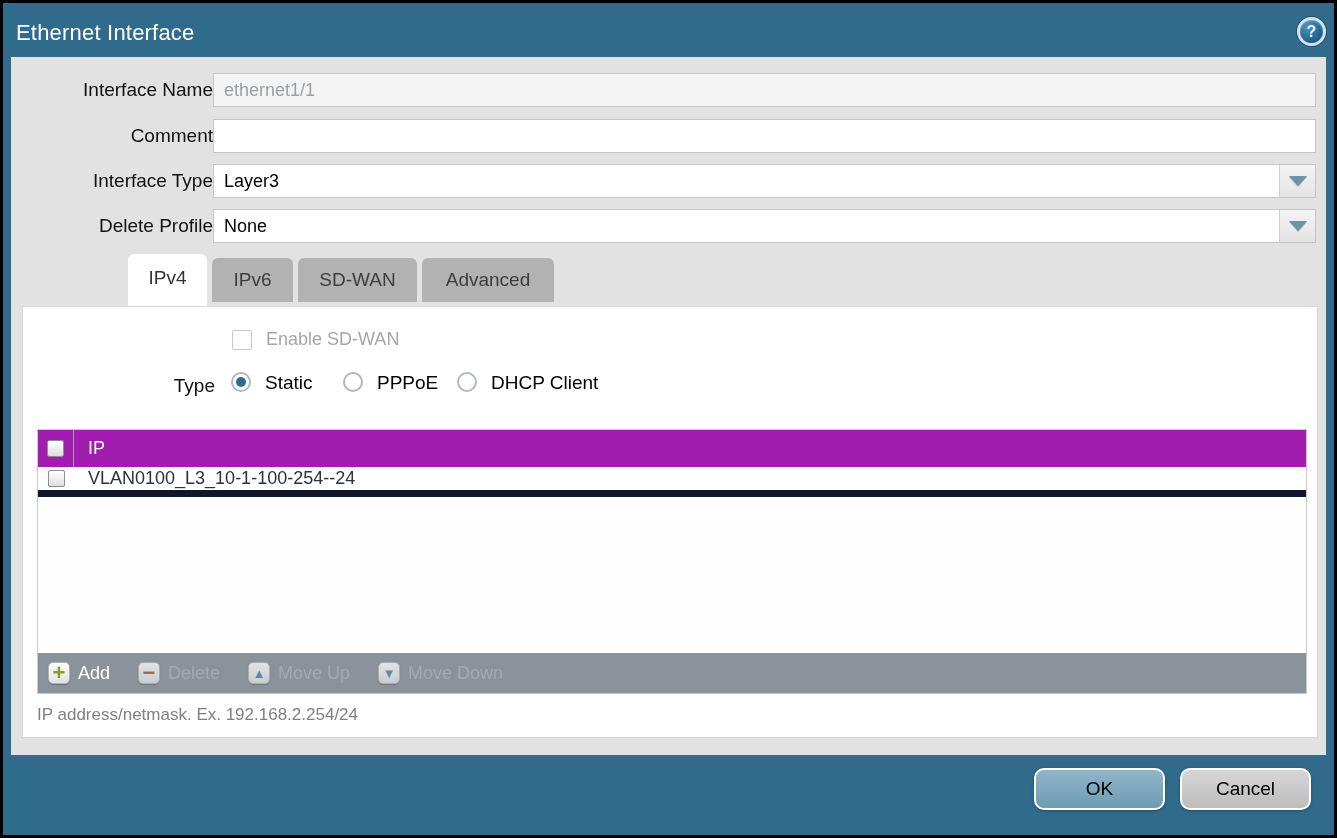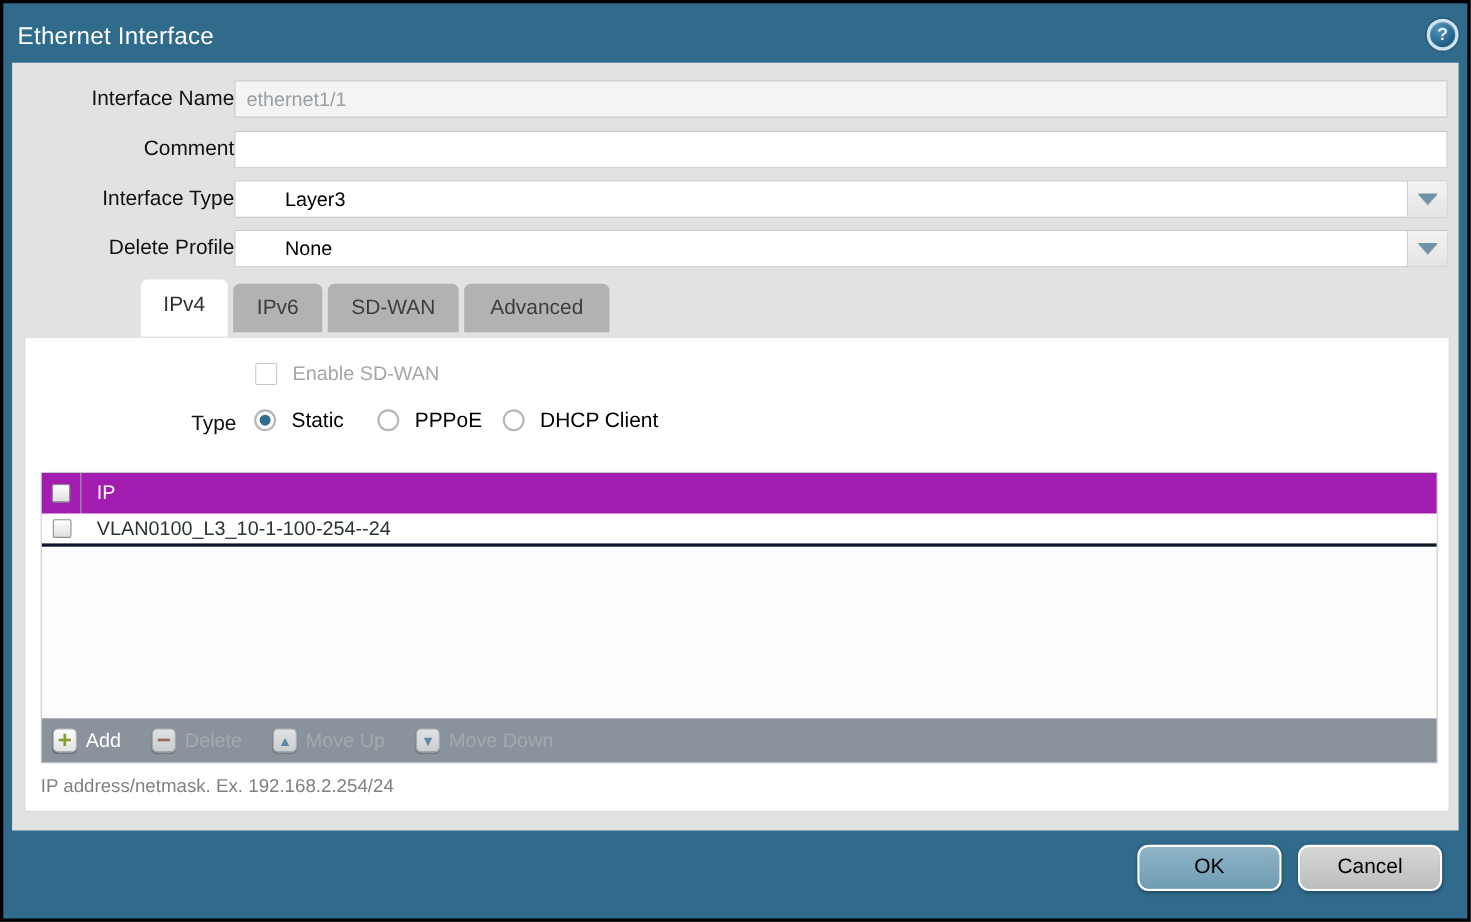--- a/index.html
+++ b/index.html
@@ -18,21 +18,21 @@
   #body { position:absolute; left:8px; top:54px; width:1315px; height:698px; background:#E2E2E2; }
 
   
   .form-row { position:absolute; left:0; height:34px; }
   .form-label { position:absolute; left:10px; width:192px; height:34px; line-height:34px; text-align:right;
     color:#111; font-size:19px; }
   .field { position:absolute; left:202px; width:1103px; height:34px; background:#fff;
     border:1px solid #c6c6c6; font-size:18px; color:#111; }
   input.field { padding:0 10px; outline:none; font-family:"Liberation Sans", sans-serif; }
   input.field:disabled, .field.disabled { background:#f4f4f4; color:#9aa0a4; }
-  .combo { display:flex; align-items:flex-end;padding-left:35px; }
+  .combo { display:flex; align-items:flex-end; }
   .combo .combo-value { flex:1; padding:0 10px; line-height:32px; color:#000; }
   .combo .drop-btn { width:36px; height:32px; background:linear-gradient(#f3f3f3,#e4e4e4);
     border-left:1px solid #cfcfcf; display:flex; align-items:center; justify-content:center; cursor:pointer; }
   .drop-arrow { width:0; height:0; border-left:9px solid transparent; border-right:9px solid transparent;
     border-top:10px solid #6d93a8; filter:drop-shadow(0 1px 0 rgba(0,0,0,.25)); }
 
   
   .tab { position:absolute; top:201px; height:44px; background:#B2B2B2; border-radius:6px 6px 0 0;
     text-align:center; color:#3d3d3d; font-size:19px; line-height:44px; cursor:pointer; }
   .tab.active { top:197px; height:52px; background:#fff; color:#333; line-height:48px; z-index:3; }
@@ -56,21 +56,21 @@
 
   
   .ip-table { position:absolute; left:14px; top:122px; width:1270px; height:265px; border:1px solid #c9c9c9; background:#fdfdfd; }
   .ip-header { position:absolute; left:0; top:0; width:100%; height:37px; background:#a21caf; display:flex; align-items:center; }
   .hdr-checkcell { width:36px; height:37px; display:flex; align-items:center; justify-content:center;
     border-right:1px solid #9ba3aa; }
   .small-check { width:17px; height:17px; border:1px solid #8d8d8d; border-radius:2px;
     background:linear-gradient(#ffffff,#dedede); cursor:pointer; }
   .hdr-label { margin-left:14px; color:#fff; font-size:18px; }
   .ip-row { position:absolute; left:0; top:37px; width:100%; height:30px; background:#fff;
-    border-bottom:3px solid #0f172a; display:flex; align-items:center; }
+    border-bottom:7px solid #0f172a; display:flex; align-items:center; }
   .row-checkcell { width:36px; display:flex; align-items:center; justify-content:center; }
   .row-text { margin-left:14px; font-size:18px; color:#2b3336; }
 
   .table-toolbar { position:absolute; left:0; bottom:0; width:100%; height:40px; background:#8A939B;
     display:flex; align-items:center; padding-left:10px; gap:28px; }
   .tb-item { display:flex; align-items:center; gap:8px; }
   .tb-icon { width:22px; height:22px; border-radius:5px; background:linear-gradient(#fdfdfd,#e2e2e2);
     border:1px solid #aeb4b8; display:flex; align-items:center; justify-content:center;
     font-weight:bold; box-shadow:0 1px 1px rgba(0,0,0,.25); }
   .tb-label { font-size:18px; }

